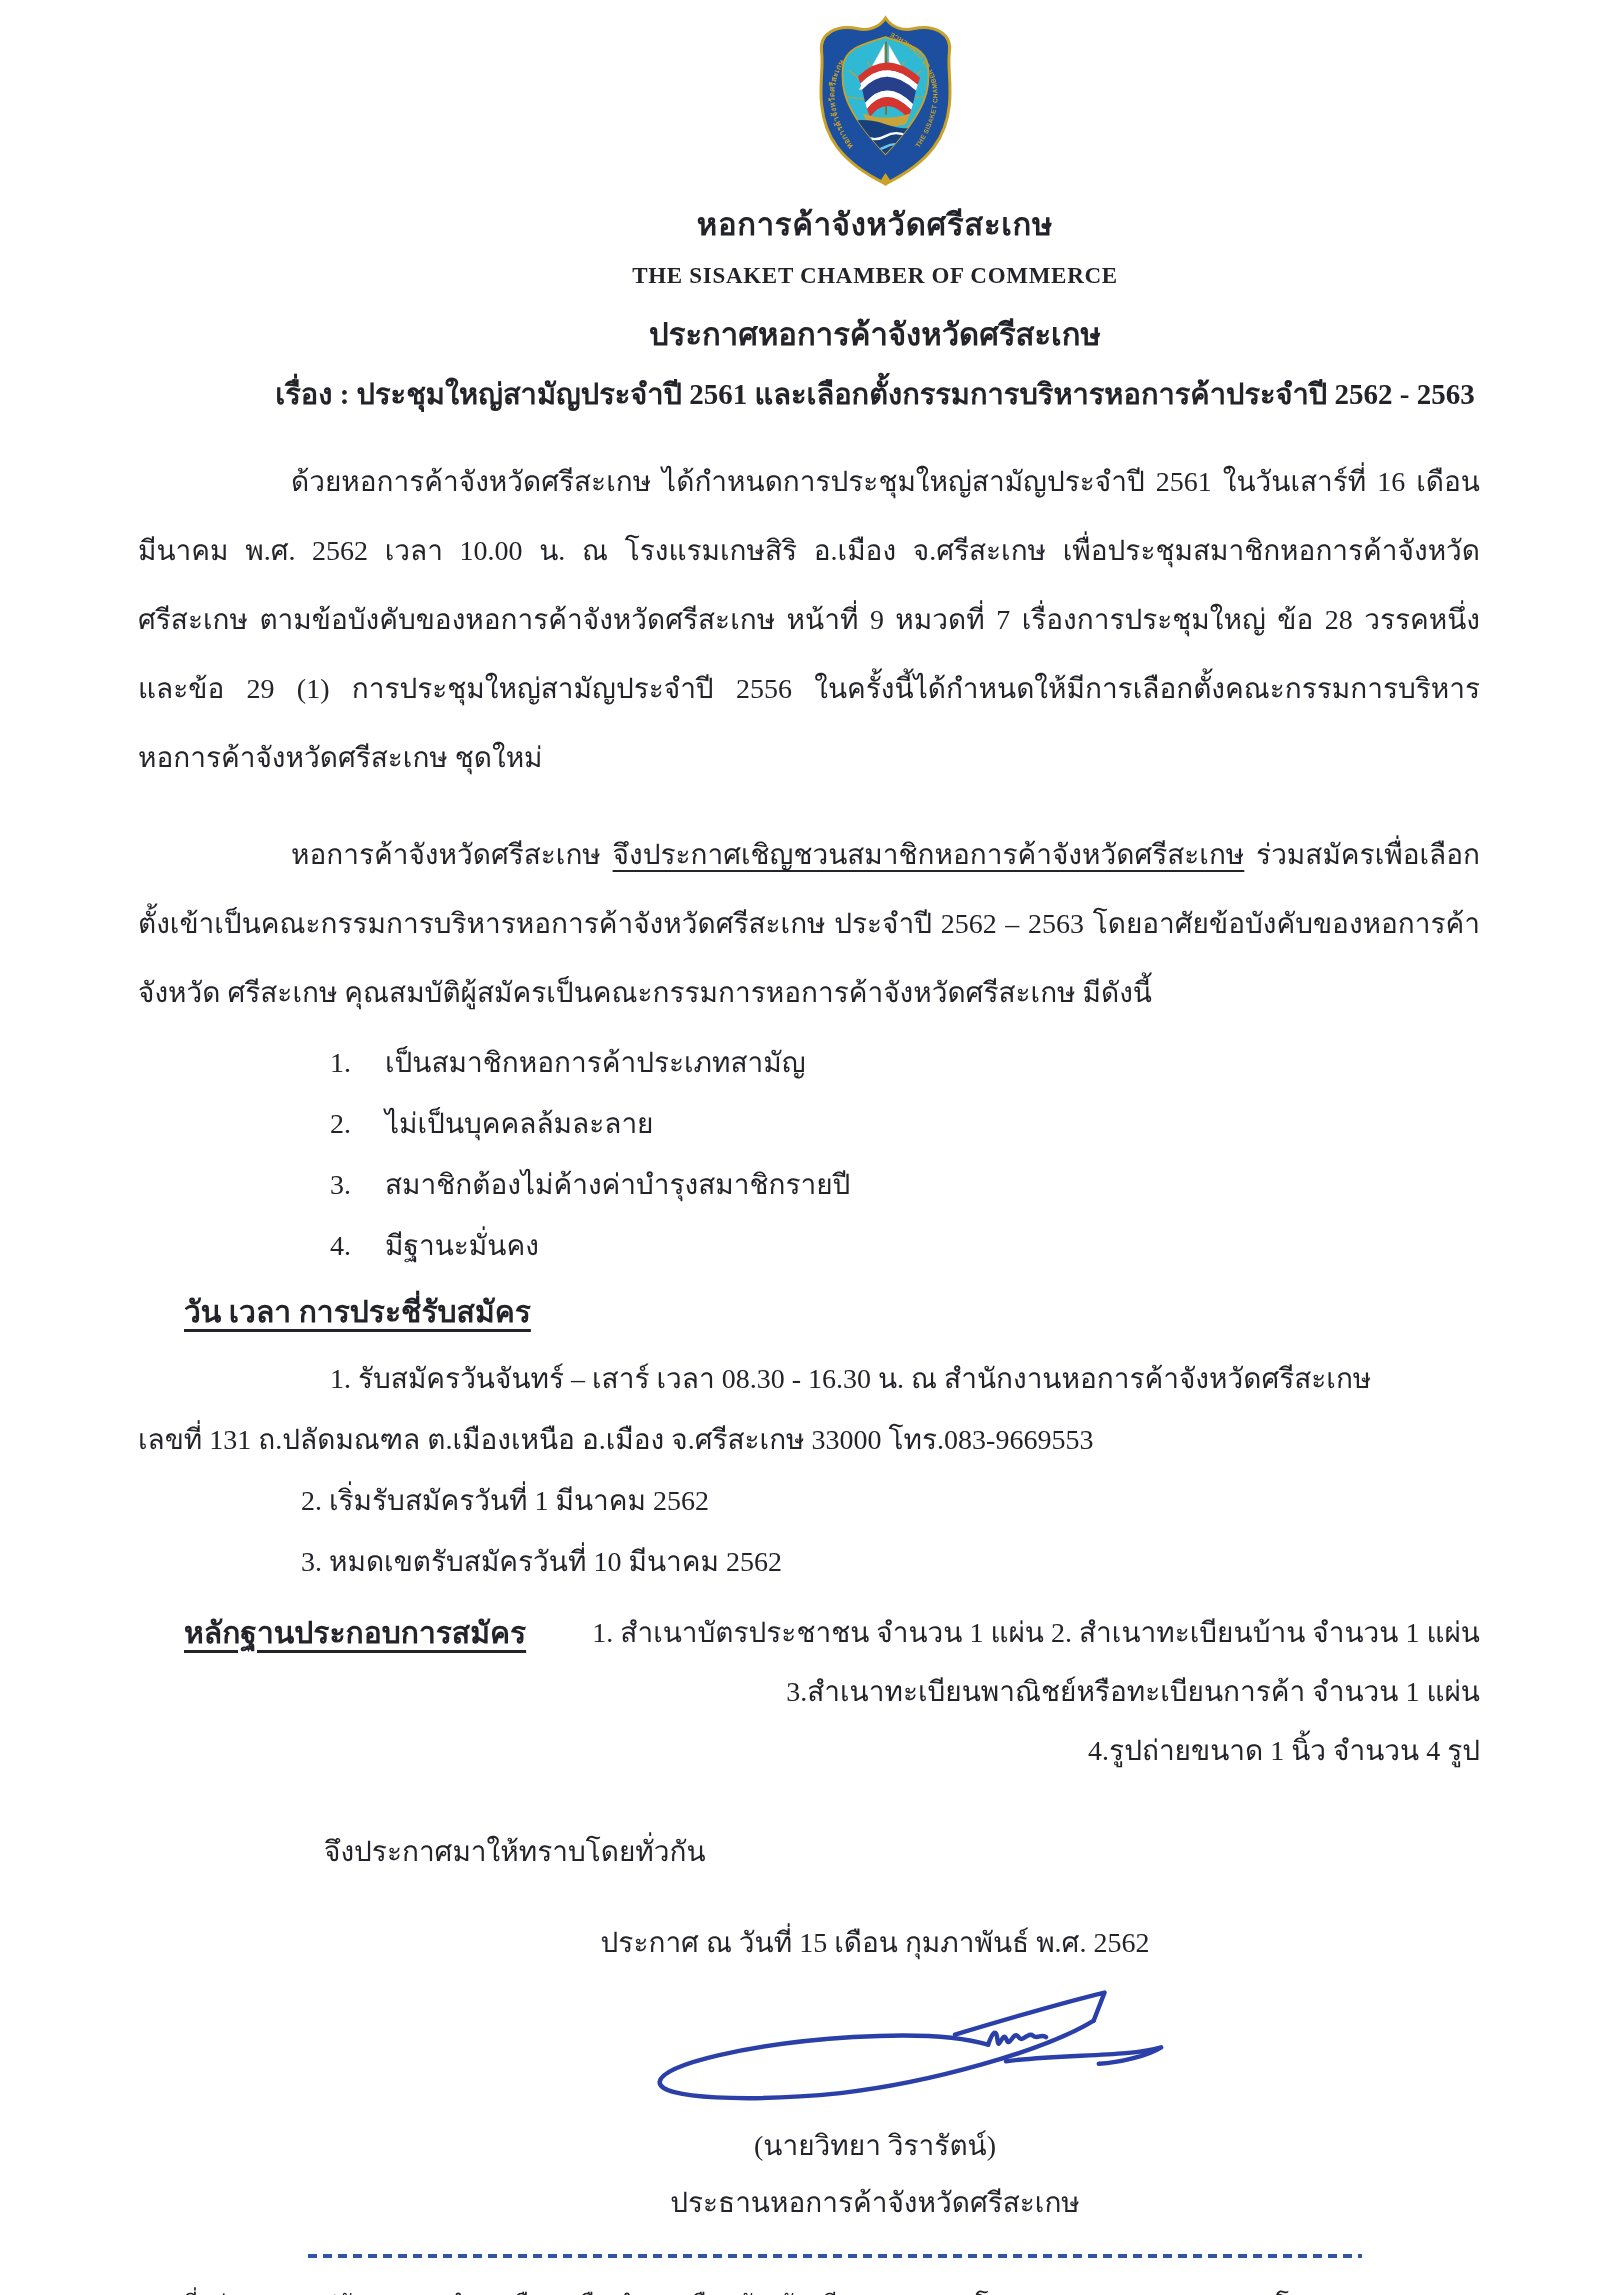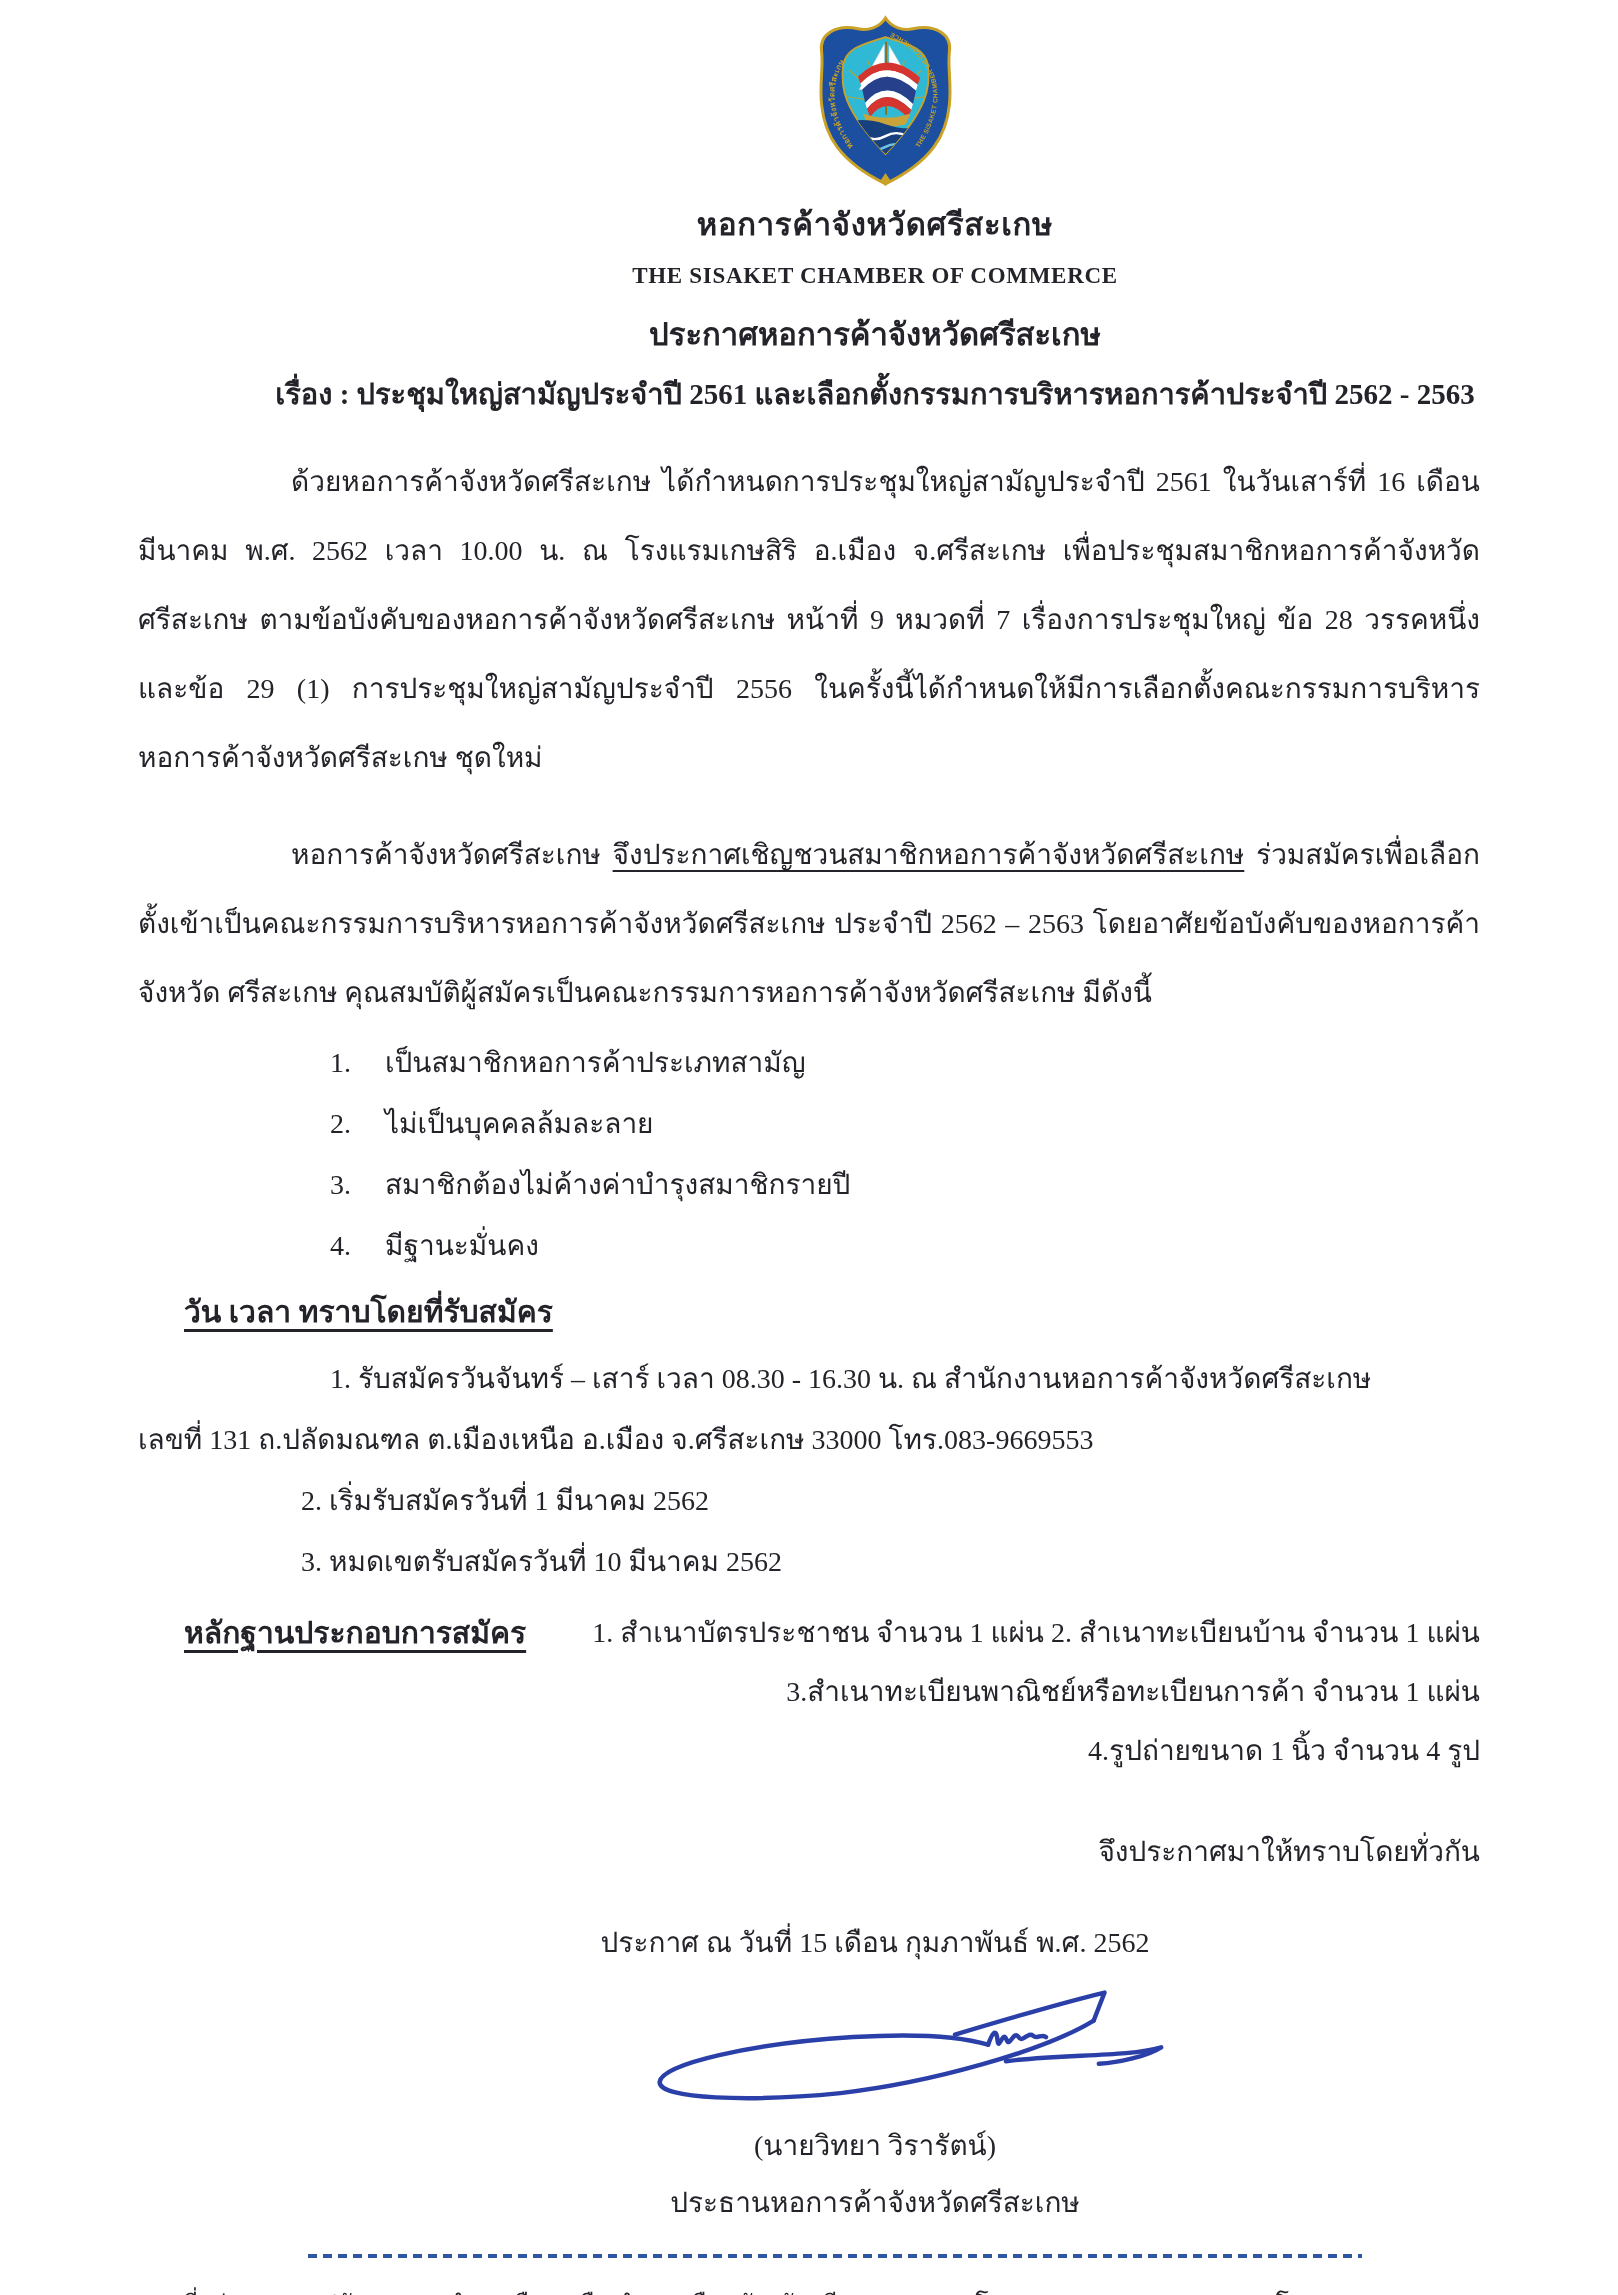--- a/index.html
+++ b/index.html
@@ -46,21 +46,21 @@
   .app-item1-cont{font-size:28px;line-height:61px;}
   .app-item{font-size:28px;line-height:61px;margin-left:163px;}
   .evidence-row{display:flex;align-items:flex-start;margin-top:10.5px;text-align:right;}
   .evidence-heading{
     flex:0 0 auto;margin-left:46px;
     font-size:30px;font-weight:bold;
     text-decoration:underline;text-decoration-thickness:2.6px;text-underline-offset:7.2px;
     line-height:59px;
   }
   .evidence-lines{flex:1 1 auto;margin-left:36px;font-size:28px;line-height:59px;}
-  .closing-line{font-size:28px;margin-top:42px;text-indent:186px;line-height:59px;text-align:right;}
+  .closing-line{font-size:28px;margin-top:42px;text-indent:186px;line-height:59px;}
   .date-line{font-size:28px;margin-top:32px;line-height:59px;}
   .signature-wrap{margin-top:4px;height:140px;}
   .signer-name{font-size:28px;line-height:57px;margin-top:1.3px;}
   .signer-title{font-size:28px;line-height:57px;}
   .divider{
     width:1054px;height:4.6px;margin:22.4px auto 0 auto;
     background:repeating-linear-gradient(90deg,var(--divider-blue) 0 9.2px,transparent 9.2px 15px);
   }
   .footer-th{font-size:24px;margin-top:22.4px;line-height:46px;}
   .ring-text{font-family:"Liberation Sans","DejaVu Sans",sans-serif;font-weight:bold;}
@@ -132,21 +132,21 @@
 
     <div class="body-text p2"><span>หอการค้าจังหวัดศรีสะเกษ </span><span class="u-span">จึงประกาศเชิญชวนสมาชิกหอการค้าจังหวัดศรีสะเกษ</span><span> ร่วมสมัครเพื่อเลือกตั้งเข้าเป็นคณะกรรมการบริหารหอการค้าจังหวัดศรีสะเกษ ประจำปี 2562 – 2563 โดยอาศัยข้อบังคับของหอการค้าจังหวัด ศรีสะเกษ คุณสมบัติผู้สมัครเป็นคณะกรรมการหอการค้าจังหวัดศรีสะเกษ มีดังนี้</span></div>
 
     <div class="qual-list">
       <div><span class="qual-num">1.</span><span>เป็นสมาชิกหอการค้าประเภทสามัญ</span></div>
       <div><span class="qual-num">2.</span><span>ไม่เป็นบุคคลล้มละลาย</span></div>
       <div><span class="qual-num">3.</span><span>สมาชิกต้องไม่ค้างค่าบำรุงสมาชิกรายปี</span></div>
       <div><span class="qual-num">4.</span><span>มีฐานะมั่นคง</span></div>
     </div>
 
-    <div class="sec-heading">วัน เวลา ทราบโดยที่รับสมัคร</div>
+    <div class="sec-heading">วัน เวลา การประชี่รับสมัคร</div>
     <div class="app-item1">1.  รับสมัครวันจันทร์ – เสาร์  เวลา  08.30 - 16.30  น.  ณ  สำนักงานหอการค้าจังหวัดศรีสะเกษ</div>
     <div class="app-item1-cont">เลขที่ 131 ถ.ปลัดมณฑล ต.เมืองเหนือ อ.เมือง จ.ศรีสะเกษ 33000 โทร.083-9669553</div>
     <div class="app-item">2.  เริ่มรับสมัครวันที่ 1 มีนาคม 2562</div>
     <div class="app-item">3.  หมดเขตรับสมัครวันที่ 10 มีนาคม 2562</div>
 
     <div class="evidence-row">
       <div class="evidence-heading">หลักฐานประกอบการสมัคร</div>
       <div class="evidence-lines">
         <div>1. สำเนาบัตรประชาชน  จำนวน  1  แผ่น  2. สำเนาทะเบียนบ้าน  จำนวน  1  แผ่น</div>
         <div>3.สำเนาทะเบียนพาณิชย์หรือทะเบียนการค้า  จำนวน  1  แผ่น</div>

